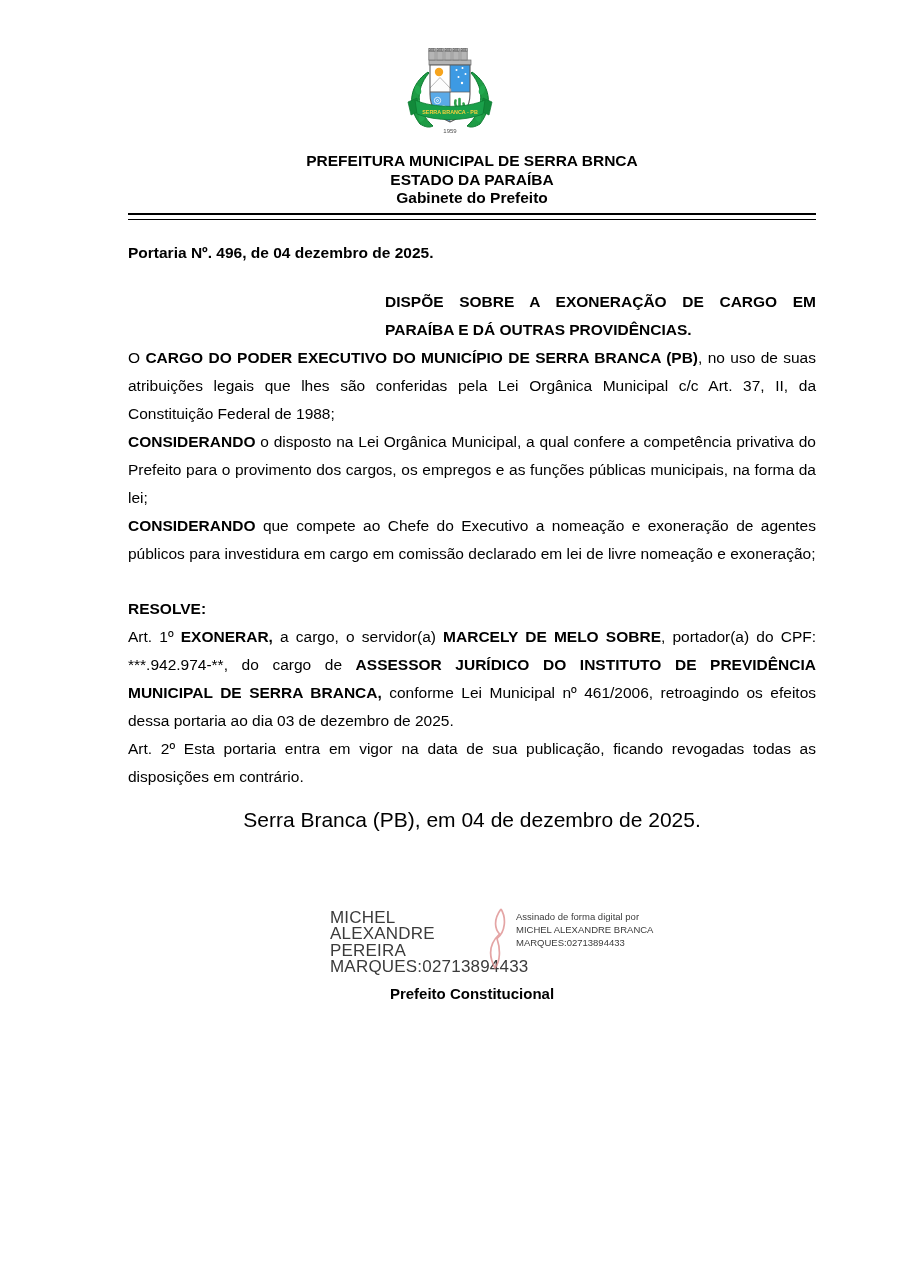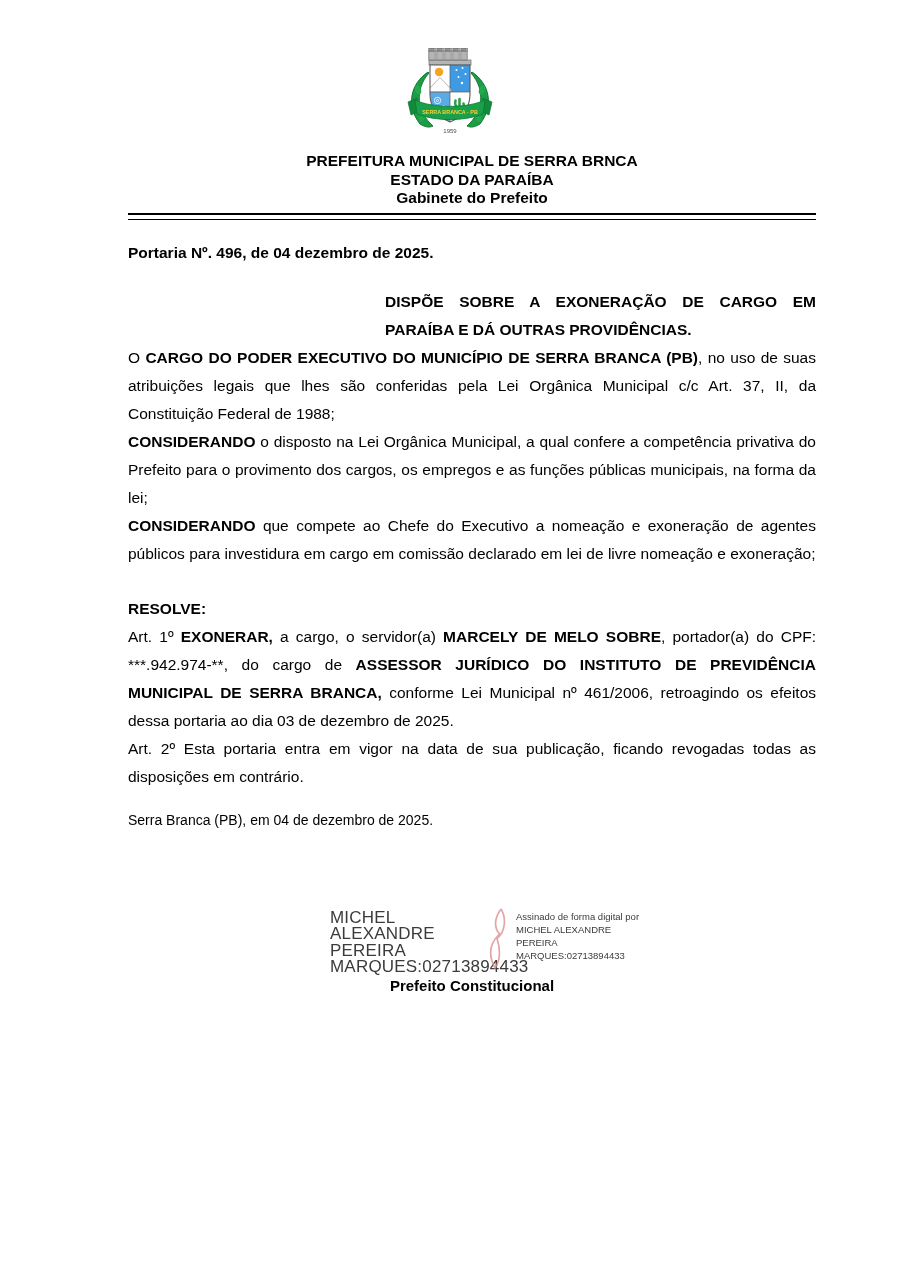--- a/index.html
+++ b/index.html
@@ -17,30 +17,30 @@
     margin-top:26px;margin-left:257px;width:431px;
     font-weight:bold;font-size:15.5px;line-height:28px;text-align:justify;
   }
   p.body-par{font-size:15.5px;line-height:28px;text-align:justify;margin:0;}
   .mt-p1{margin-top:38px;}
   .mt-p2{margin-top:30px;}
   .mt-p3{margin-top:31px;}
   .resolve{font-weight:bold;font-size:15.5px;margin-top:27px;line-height:28px;}
   .mt-a1{margin-top:18px;}
   .mt-a2{margin-top:16px;}
-  .dateline{margin-top:15px;font-size:14px;line-height:28px;text-align:left;}
+  .dateline{margin-top:15px;font-size:21px;line-height:28px;text-align:center;}
   .sig-row{display:flex;align-items:flex-start;margin-left:202px;margin-top:76px;}
   .sig-cert{
     width:150px;font-size:17px;line-height:16.5px;color:#3b3b3b;
     letter-spacing:0.2px;
   }
   .sig-mark{margin-left:5px;margin-right:5px;margin-top:-4px;flex:none;}
   .sig-statement{width:138px;font-size:9.5px;line-height:13px;color:#3b3b3b;}
   .signer-name{margin-top:9px;text-align:center;font-weight:bold;font-size:16px;}
-  .signer-title{margin-top:1px;text-align:center;font-weight:bold;font-size:15px;}
+  .signer-title{margin-top:9px;text-align:center;font-weight:bold;font-size:15px;}
 </style>
 </head>
 <body>
 
 <div class="page">
 
   <div class="crest-wrap">
     <svg width="104" height="100" viewBox="0 0 104 100">
 
       <path d="M30 28 C12 40 8 62 22 80 C27 83 31 84 35 82 C19 68 16 46 31 29 Z" fill="#1e9c45" stroke="#0d7a30" stroke-width="1"></path>
@@ -150,19 +150,19 @@
 
     <p class="body-par mt-a2">Art. 2º Esta portaria entra em vigor na data de sua publicação, ficando revogadas todas as disposições em contrário.</p>
 
     <div class="dateline">Serra Branca (PB), em 04 de dezembro de 2025.</div>
 
     <div class="sig-row">
       <div class="sig-cert">MICHEL ALEXANDRE PEREIRA MARQUES:02713894433</div>
       <svg class="sig-mark" width="26" height="66" viewBox="0 0 26 66">
         <path d="M16 3 C8 14 10 23 14.5 28 C5 37 3 49 10 62 C15.5 55 15.5 43 12 32.5 C20.5 26 21.5 12 16 3" fill="none" stroke="#dd8e8e" stroke-width="1.7" opacity="0.8"></path>
       </svg>
-      <div class="sig-statement">Assinado de forma digital por MICHEL ALEXANDRE PEREIRA MARQUES:02713894433</div>
+      <div class="sig-statement">Assinado de forma digital por MICHEL ALEXANDRE BRANCA MARQUES:02713894433</div>
     </div>
 
     <div class="signer-title">Prefeito Constitucional</div>
   </div>
 
 </div>
 
 </body></html>

